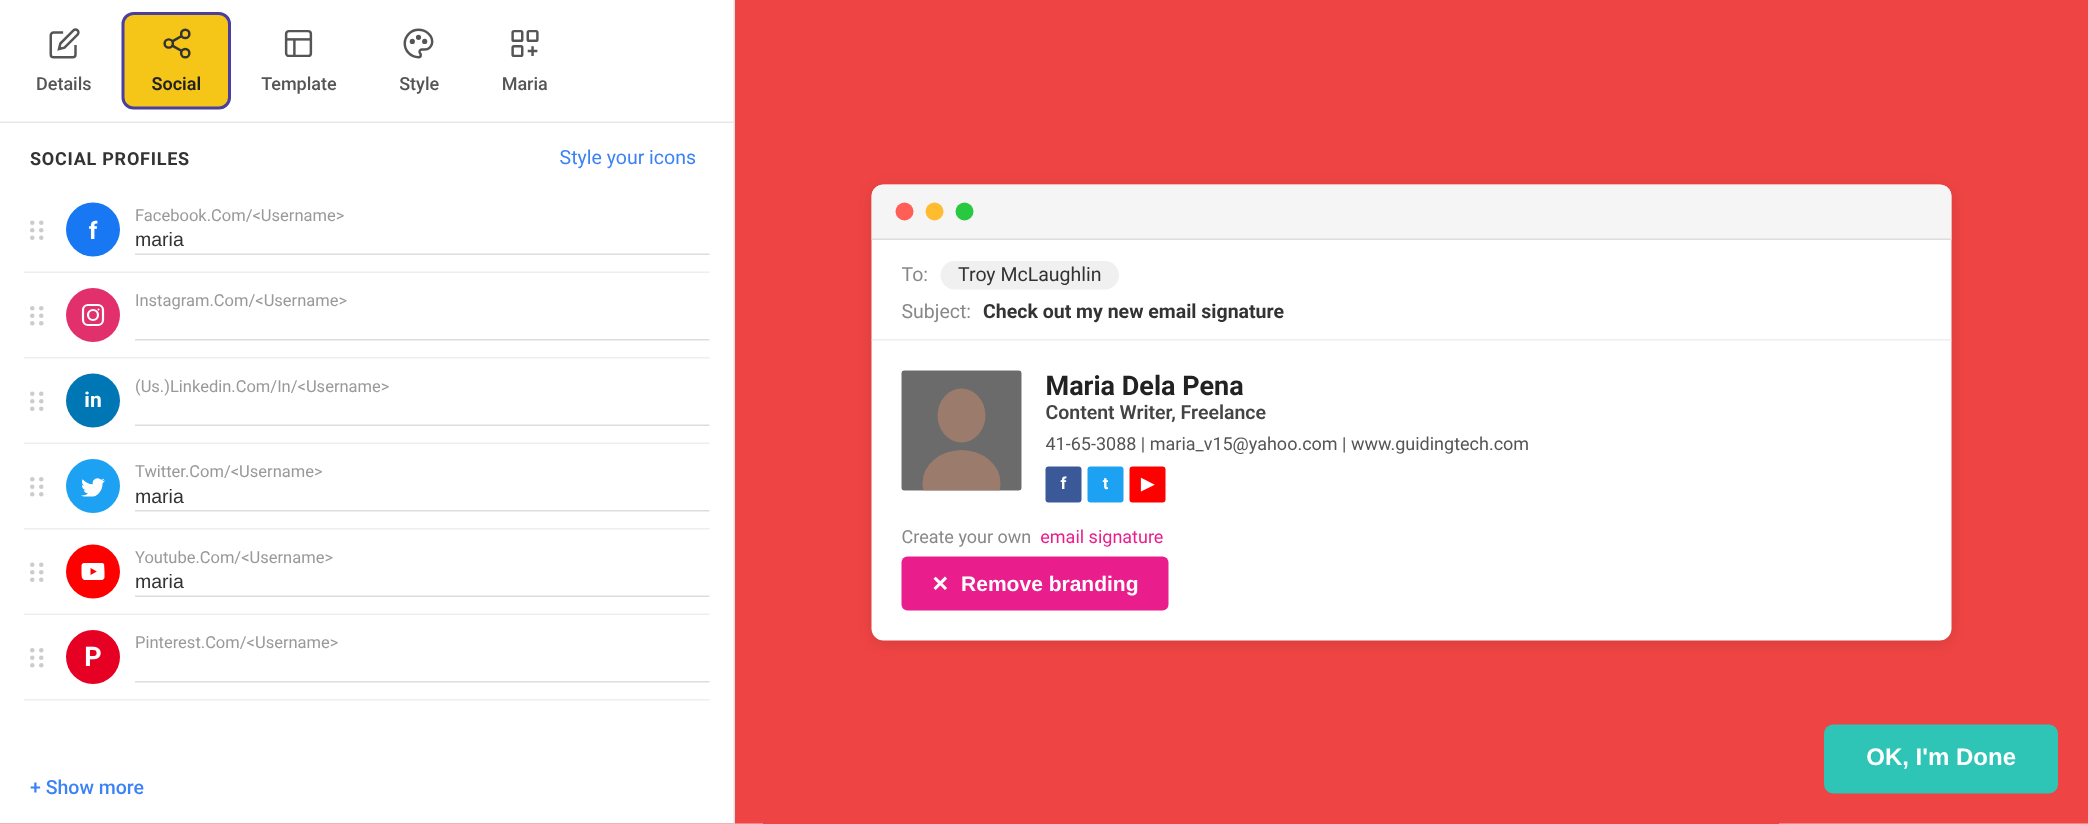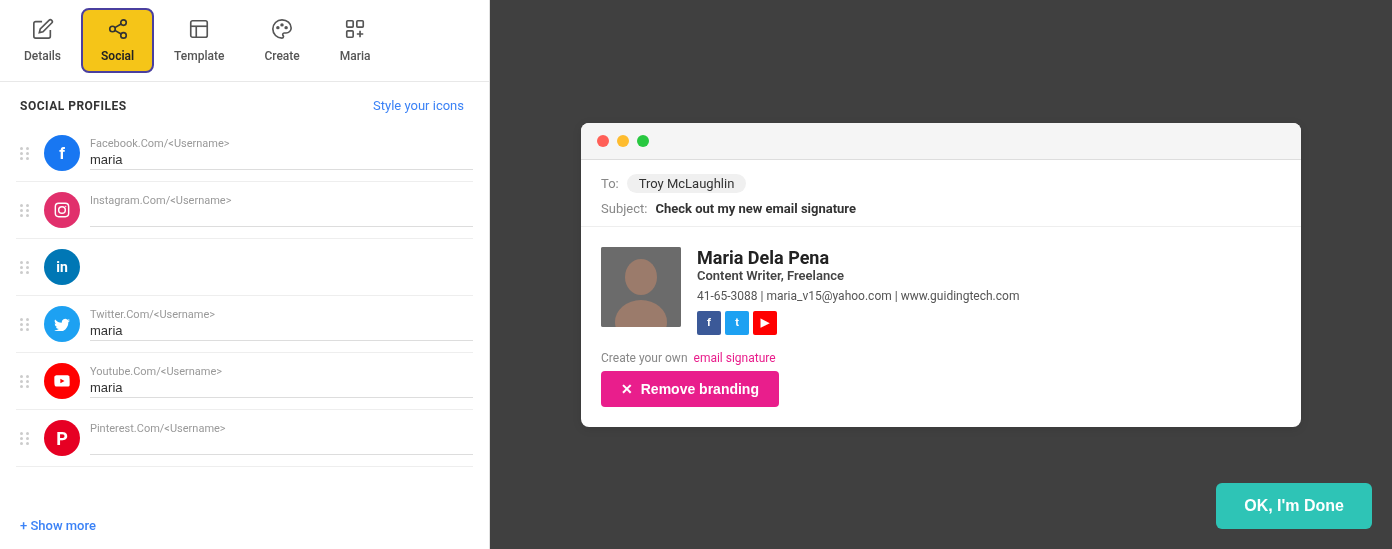--- a/index.html
+++ b/index.html
@@ -143,21 +143,21 @@
     }
     .show-more {
       padding: 16px 20px;
       font-size: 13px;
       color: #3b82f6;
       cursor: pointer;
       font-weight: 500;
     }
     .right-panel {
       flex: 1;
-      background: #404040;
+      background: #ef4444;
       display: flex;
       flex-direction: column;
       align-items: center;
       justify-content: center;
       padding: 20px;
       position: relative;
     }
     .email-preview {
       background: white;
       border-radius: 8px;
@@ -349,21 +349,21 @@
     </div>
     <div class="nav-tab">
       <span class="nav-tab-icon">
         <svg width="22" height="22" viewBox="0 0 24 24" fill="none" stroke="#555" stroke-width="1.8">
           <path d="M12 2C6.5 2 2 6.5 2 12s4.5 10 10 10c.926 0 1.648-.746 1.648-1.688 0-.437-.18-.835-.437-1.125-.29-.289-.438-.652-.438-1.125a1.64 1.64 0 0 1 1.668-1.668h1.996c3.051 0 5.555-2.503 5.555-5.554C21.965 6.012 17.461 2 12 2z"></path>
           <circle cx="7.5" cy="10.5" r="1" fill="#555"></circle>
           <circle cx="12" cy="7.5" r="1" fill="#555"></circle>
           <circle cx="16.5" cy="10.5" r="1" fill="#555"></circle>
         </svg>
       </span>
-      <span class="nav-tab-label">Create</span>
+      <span class="nav-tab-label">Style</span>
     </div>
     <div class="nav-tab">
       <span class="nav-tab-icon">
         <svg width="22" height="22" viewBox="0 0 24 24" fill="none" stroke="#555" stroke-width="1.8">
           <rect x="3" y="3" width="7" height="7" rx="1"></rect>
           <rect x="14" y="3" width="7" height="7" rx="1"></rect>
           <rect x="3" y="14" width="7" height="7" rx="1"></rect>
           <path d="M14 17.5h7M17.5 14v7"></path>
         </svg>
       </span>
@@ -428,20 +428,24 @@
           <div class="drag-dot"></div>
           <div class="drag-dot"></div>
           <div class="drag-dot"></div>
           <div class="drag-dot"></div>
           <div class="drag-dot"></div>
           <div class="drag-dot"></div>
         </div>
       </div>
       <div class="social-icon-circle" style="background:#0077b5">
         <span style="font-weight:700;font-size:14px;">in</span>
+      </div>
+      <div class="social-input-group">
+        <span class="social-url-label">(Us.)Linkedin.Com/In/&lt;Username&gt;</span>
+        <input class="social-input" placeholder="" style="">
       </div>
     </div>
 
     <div class="social-item">
       <div class="drag-handle">
         <div class="drag-dots">
           <div class="drag-dot"></div>
           <div class="drag-dot"></div>
           <div class="drag-dot"></div>
           <div class="drag-dot"></div>

